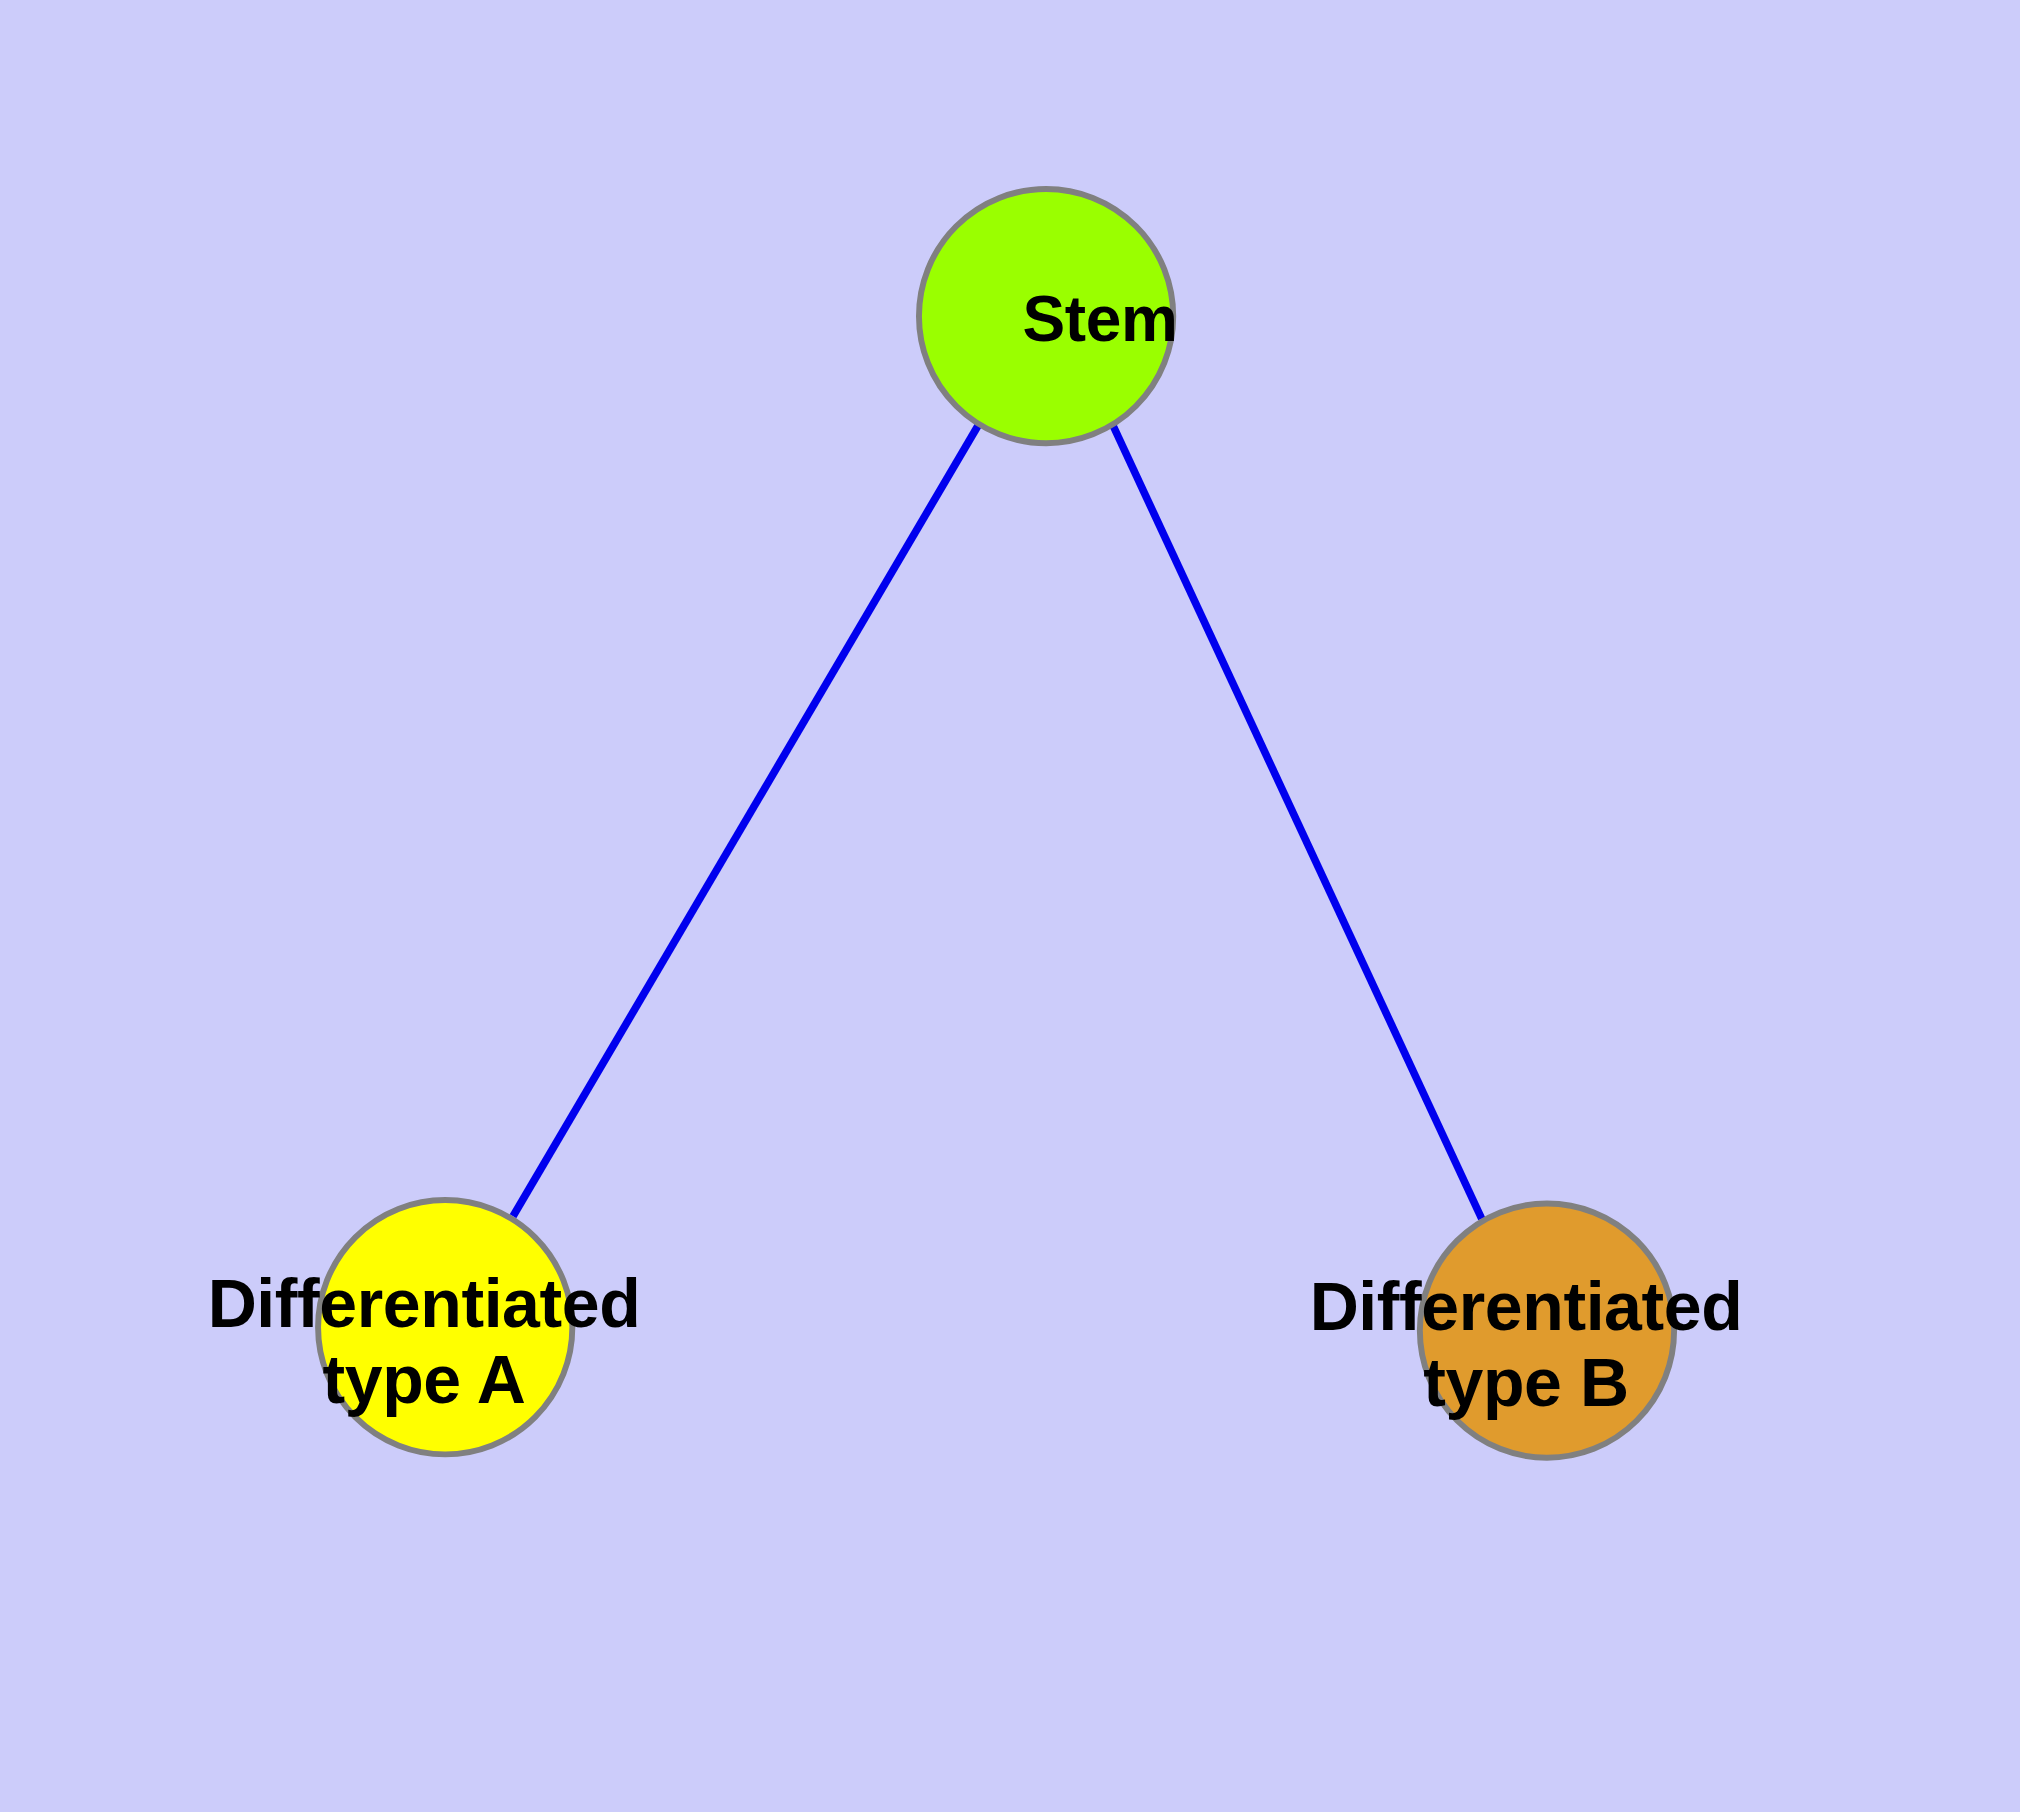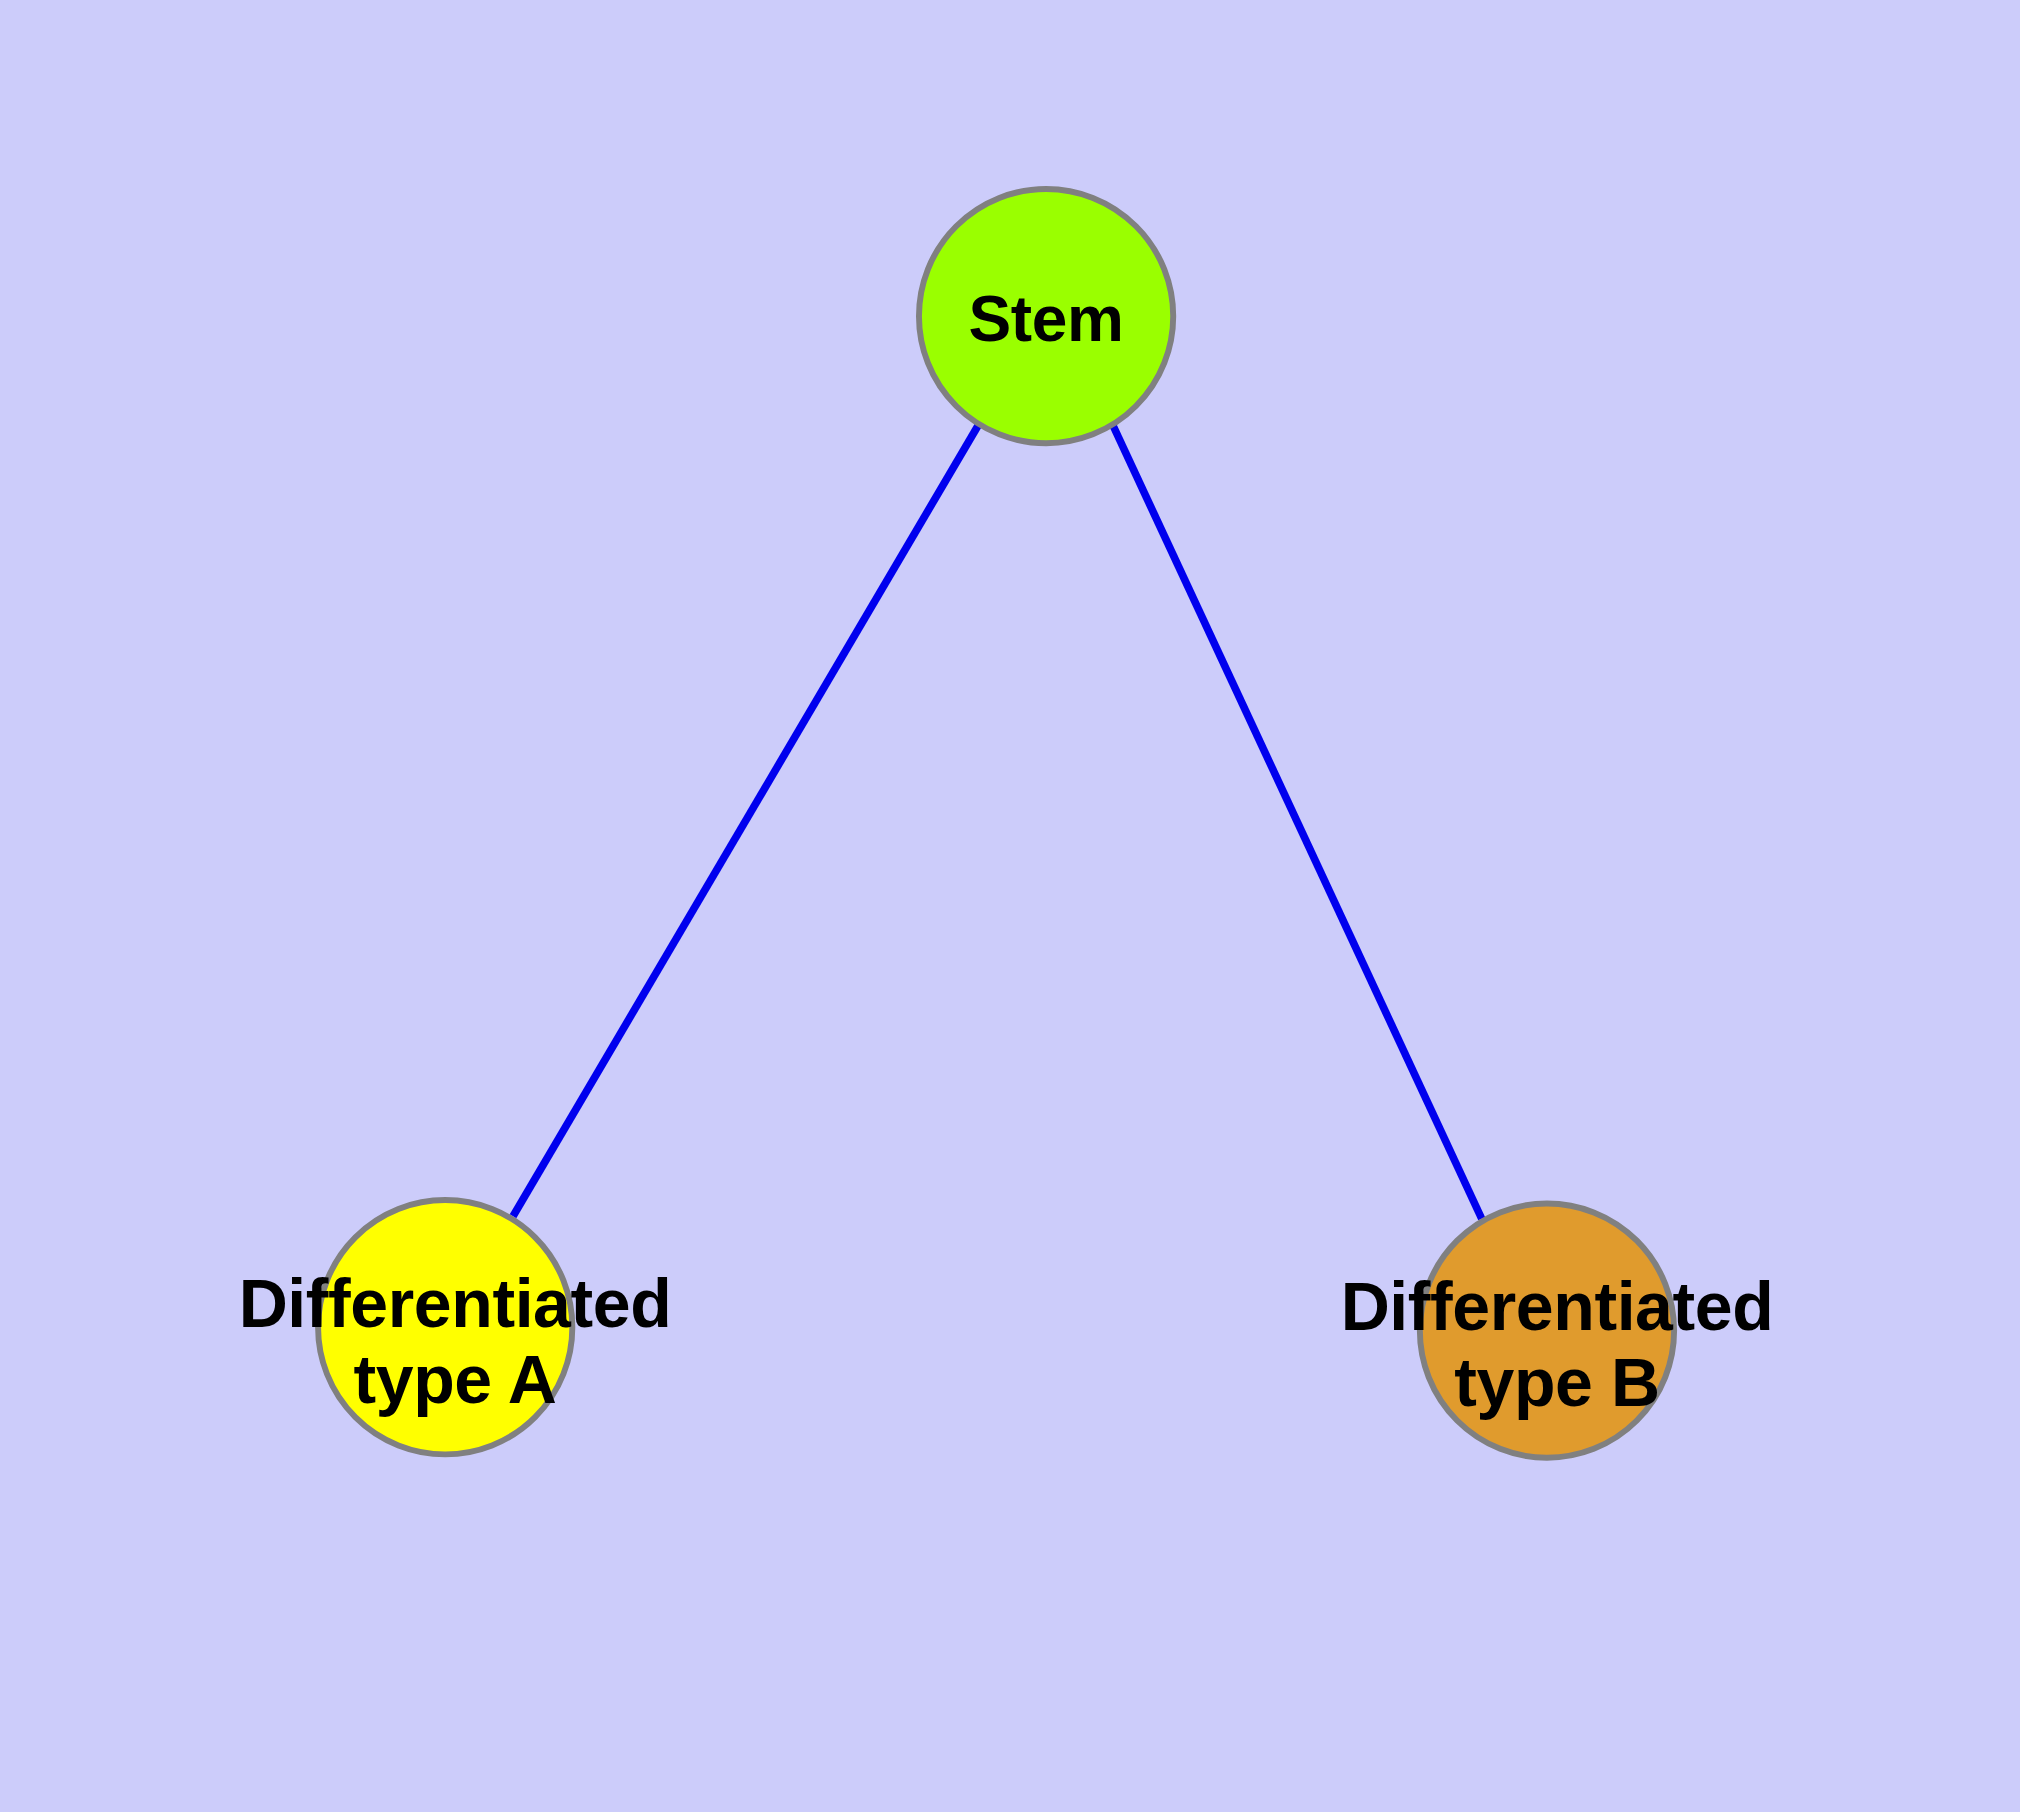--- a/index.html
+++ b/index.html
@@ -36,40 +36,39 @@
     color: #000000;
     line-height: 1.12;
     pointer-events: none;
     letter-spacing: -0.4px;
   }
   .label-stem {
     font-size: 64px;
   }
   .label-diff {
     font-size: 68px;
-    margin-left: 31px;
   }
 </style>
 </head>
 <body>
 
 <div id="graph-canvas" style="width: 2021px; height: 1812px; background: rgb(204, 204, 250);">
 
   <svg id="graph-svg" viewBox="0 0 2384 2138" xmlns="http://www.w3.org/2000/svg">
     <g>
       <line class="graph-edge" x1="1155" y1="500" x2="605" y2="1435" stroke="#0000ee" stroke-width="9" stroke-linecap="butt"></line>
       <line class="graph-edge" x1="1312" y1="500" x2="1748" y2="1438" stroke="#0000ee" stroke-width="9" stroke-linecap="butt"></line>
     </g>
     <g>
       <circle class="graph-node" cx="1234" cy="373" r="150" fill="#9aff00" stroke="#808080" stroke-width="7"></circle>
       <circle class="graph-node" cx="525" cy="1566" r="150" fill="#ffff00" stroke="#808080" stroke-width="7"></circle>
       <circle class="graph-node" cx="1825" cy="1570" r="150" fill="#e09b2d" stroke="#808080" stroke-width="7"></circle>
     </g>
   </svg>
 
-  <div class="node-label label-stem" style="left: 1046px; top: 320px; font-size: 64px;">Stem</div>
+  <div class="node-label label-stem" style="left: 1100px; top: 320px; font-size: 64px;">Stem</div>
   <div class="node-label label-diff" style="left: 424px; top: 1341px; font-size: 68px;">Differentiated
 type A</div>
   <div class="node-label label-diff" style="left: 1526px; top: 1344px; font-size: 68px;">Differentiated
 type B</div>
 
 </div>
 
 
 </body></html>

